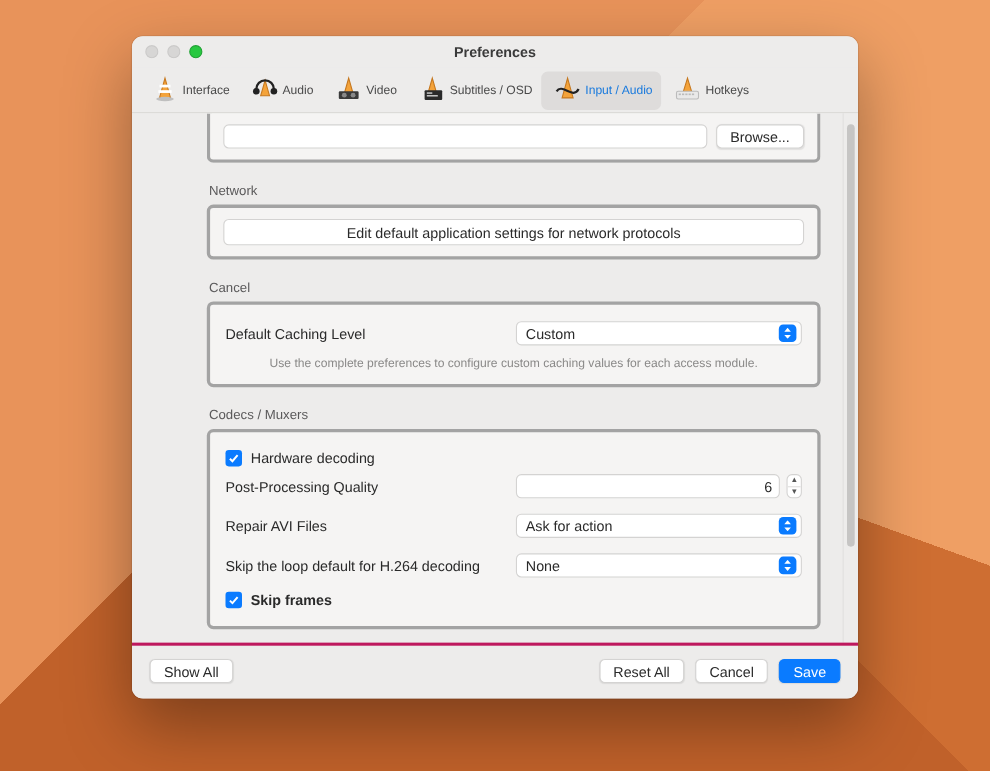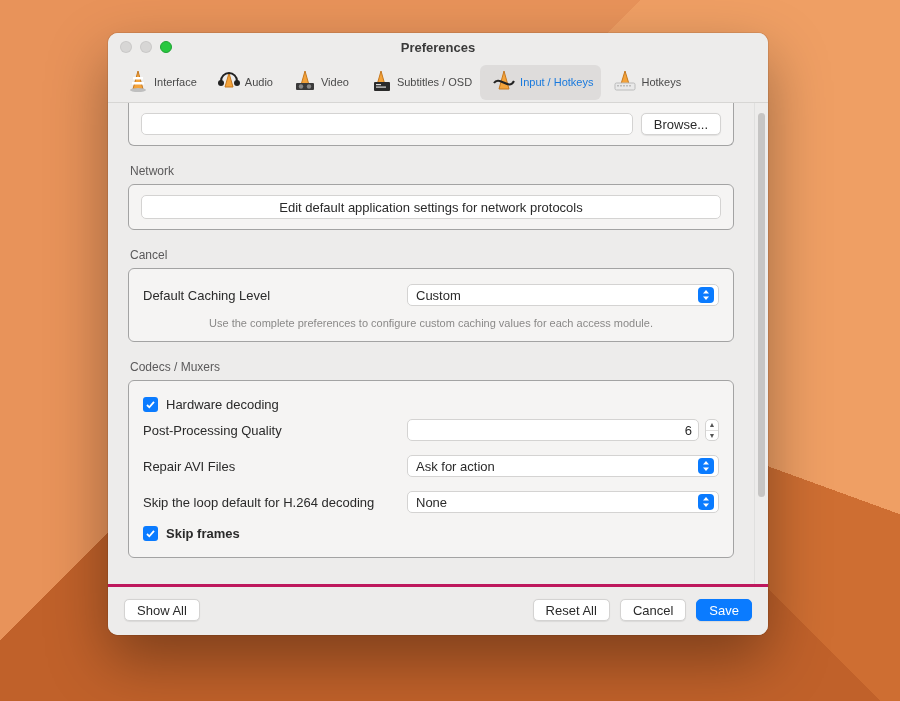--- a/index.html
+++ b/index.html
@@ -18,21 +18,21 @@
     position: absolute; inset: 0;
     background:
       linear-gradient(135deg, #e8935a 0 40%, transparent 40%),
       linear-gradient(45deg,  #c0612a 0 55%, transparent 55%),
       linear-gradient(200deg, #ef9f64 0 50%, transparent 50%),
       #ce6e32;
   }
 
   .window {
     position: absolute;
-    left: 108px; top: 33px;
+    left: 120px; top: 33px;
     width: 660px; height: 602px;
     background: #edeceb;
     border-radius: 10px;
     box-shadow: 0 25px 60px rgba(0,0,0,.35), 0 0 0 1px rgba(0,0,0,.08);
     display: flex; flex-direction: column;
     overflow: hidden;
   }
 
   
   .titlebar {
@@ -80,20 +80,21 @@
     display: flex; align-items: flex-end; justify-content: center;
     margin-bottom: 3px;
   }
 
   
   .content-wrap {
     flex: 1;
     display: flex;
     position: relative;
     background: #edeceb;
+    padding-left: 48px;
   }
   .content {
     flex: 1;
     overflow-y: auto;
     padding: 0 20px 8px 20px;
   }
   .vscroll {
     width: 14px;
     position: relative;
     border-left: 1px solid rgba(0,0,0,.05);
@@ -121,21 +122,21 @@
     cursor: default;
   }
   .mac-btn.primary {
     background: #0a7bff; border-color: #0a7bff; color: #fff;
   }
 
   .group-header {
     font-size: 12px; color: #5a595a; margin: 10px 0 6px 2px;
   }
   .card {
-    background: #f5f4f3; border: 1px solid #a3a3a3; border-radius: 6px;
+    background: #f5f4f3; border: 3px solid #a3a3a3; border-radius: 6px;
     padding: 12px 14px;
   }
   .card.tight { padding: 10px 12px; }
   .card + .group-header { margin-top: 18px; }
 
   .wide-btn {
     width: 100%; height: 24px;
     background: #fff; border: 1px solid #d4d3d2; border-radius: 5px;
     font-size: 13px; color: #2a2a2a;
     display: flex; align-items: center; justify-content: center;
@@ -269,21 +270,21 @@
       </div>
       <span>Subtitles / OSD</span>
     </div>
     <div class="tab sel">
       <div class="ic">
         <svg width="26" height="24" viewBox="0 0 26 24">
             <polygon points="13,2 18,20 8,20" fill="#f4a33a" stroke="#c6781f"></polygon>
             <path d="M3 14 C 8 6, 18 22, 23 12" fill="none" stroke="#222" stroke-width="2"></path>
           </svg>
       </div>
-      <span>Input / Hotkeys</span>
+      <span>Input / Audio</span>
     </div>
     <div class="tab">
       <div class="ic">
         <svg width="26" height="24" viewBox="0 0 26 24">
             <polygon points="13,2 17,15 9,15" fill="#f4a33a" stroke="#c6781f"></polygon>
             <rect x="3" y="14" width="20" height="7" rx="1.5" fill="#e9e9e9" stroke="#bbb"></rect>
             <rect x="5" y="16" width="2" height="1.5" fill="#bbb"></rect>
             <rect x="8" y="16" width="2" height="1.5" fill="#bbb"></rect>
             <rect x="11" y="16" width="2" height="1.5" fill="#bbb"></rect>
             <rect x="14" y="16" width="2" height="1.5" fill="#bbb"></rect>

